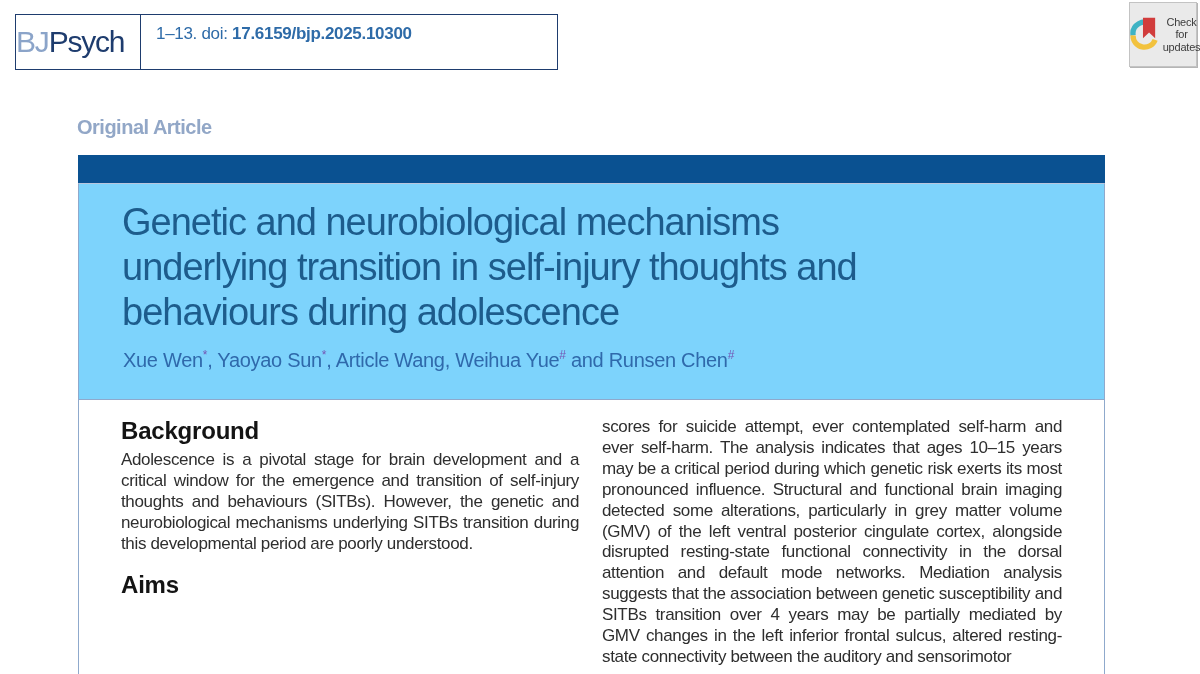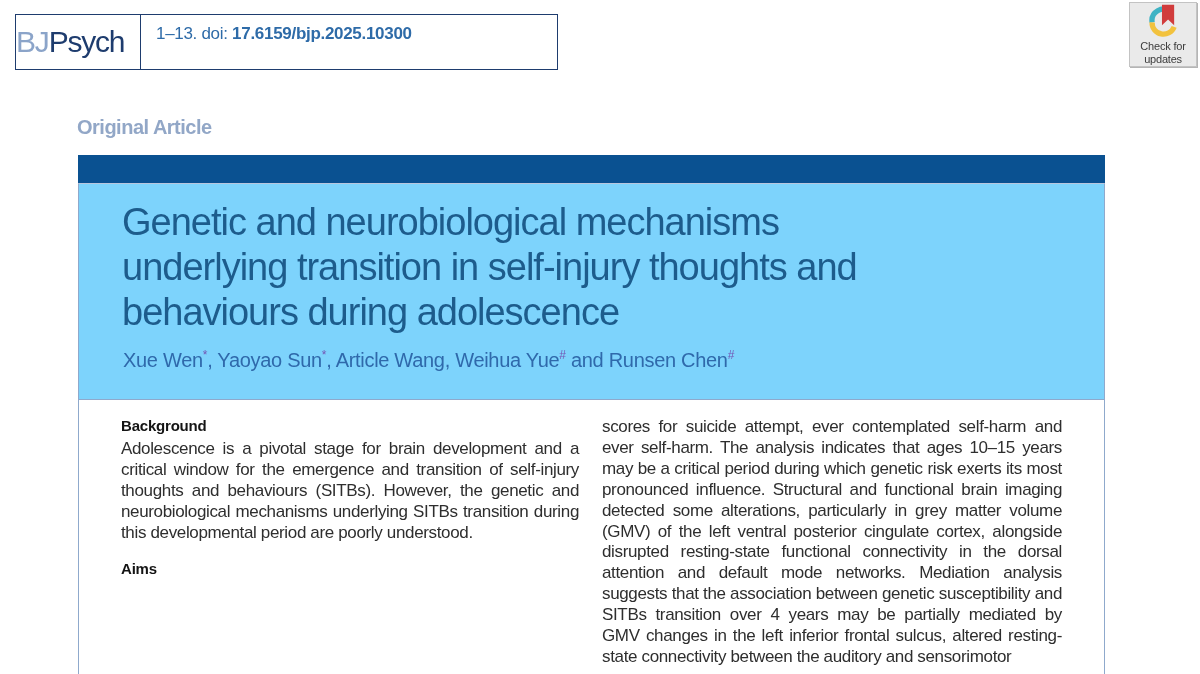--- a/index.html
+++ b/index.html
@@ -36,21 +36,21 @@
   }
   .journal-info b { font-weight: bold; }
 
   
   .badge {
     position: absolute; right: 3px; top: 2px;
     width: 68px; height: 65px;
     background: #eaeaea;
     border: 1px solid #c3c3c3;
     box-shadow: 1px 1px 0 #b5b5b5;
-    display: flex; flex-direction: column; align-items: center; justify-content: center;
+    display: flex; flex-direction: row; align-items: center; justify-content: center;
     cursor: pointer;
     box-sizing: border-box;
   }
   .badge svg { display: block; margin-bottom: 1px; }
   .badge-text {
     font-size: 11px; color: #3c3c3c; text-align: center; line-height: 1.12;
     letter-spacing: -0.2px;
   }
 
   
@@ -103,21 +103,21 @@
     background: #fff;
     border-left: 1px solid #8fa9cc;
     border-right: 1px solid #8fa9cc;
     box-sizing: border-box;
     display: flex;
     overflow: hidden;
   }
   .col-left  { width: 458px; margin-left: 42px; flex: none; }
   .col-right { width: 460px; margin-left: 23px; flex: none; }
   .abs-h {
-    font-size: 15px; font-weight: bold; color: #141414;
+    font-size: 24px; font-weight: bold; color: #141414;
     margin: 16px 0 5px; letter-spacing: -0.2px;
   }
   .col-left .abs-h:first-child { margin-top: 17px; }
   .abs-p {
     font-size: 17px; line-height: 1.23; color: #2e2e2e;
     margin: 0; letter-spacing: -0.35px;
     text-align: justify;
   }
   .col-right .abs-p { margin-top: 17px; }
 </style>

